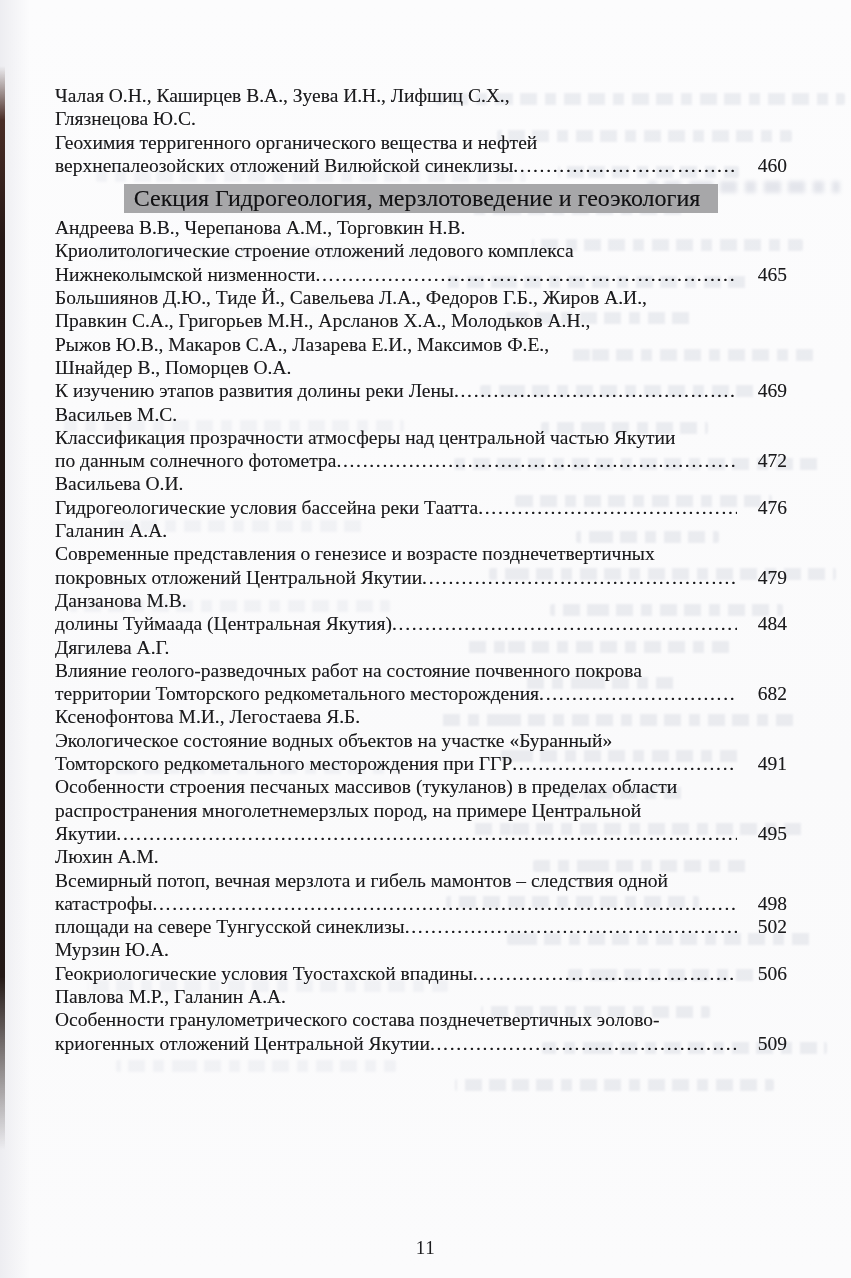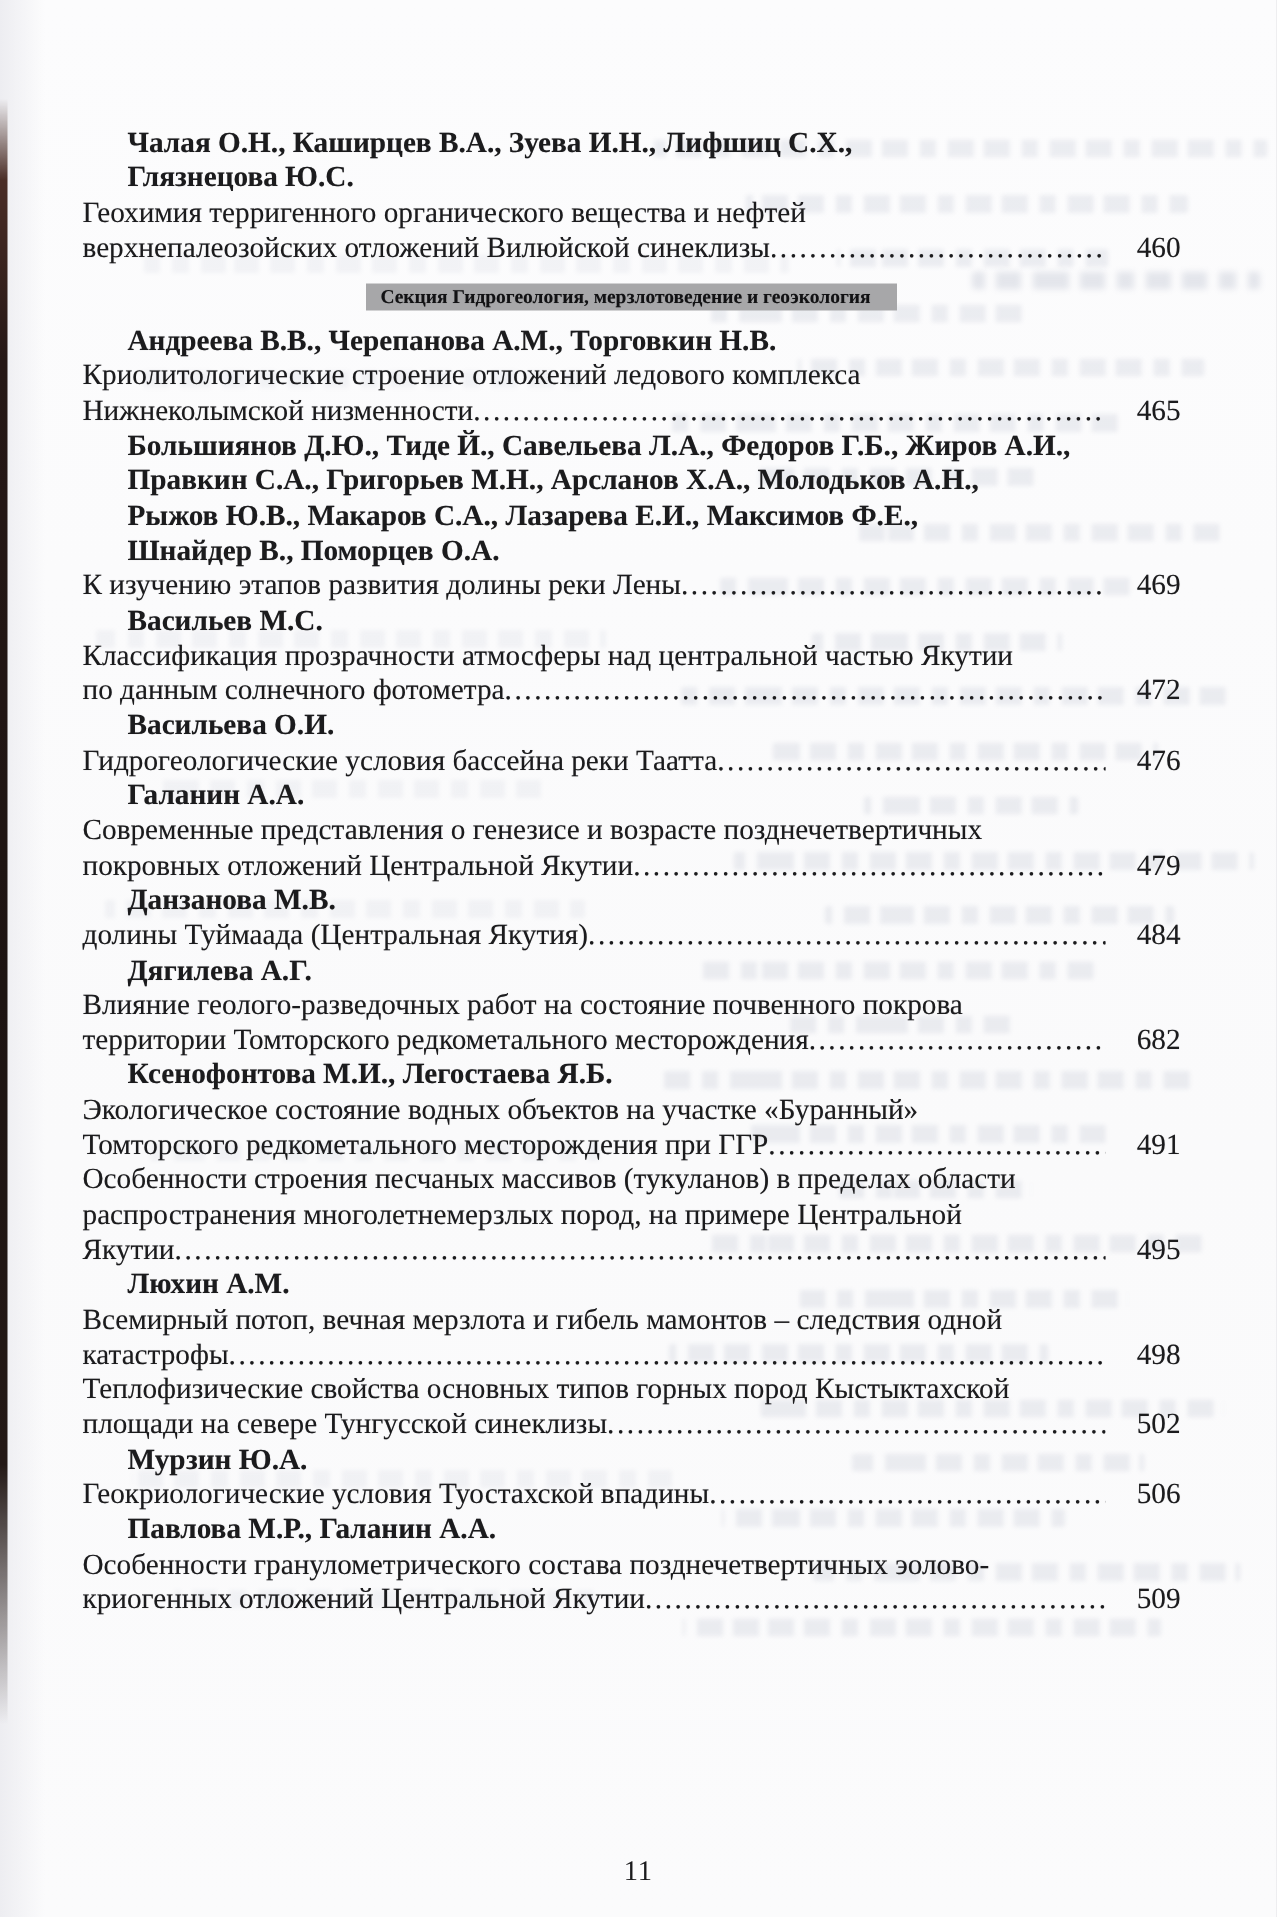--- a/index.html
+++ b/index.html
@@ -28,35 +28,35 @@
       currentColor 0 17px, transparent 17px 24px,
       currentColor 24px 41px, transparent 41px 49px,
       currentColor 49px 60px, transparent 60px 68px);
     filter:blur(1.3px);
   }
   .toc{
     position:absolute;left:55px;top:84px;width:732px;
     font-size:19.5px;line-height:23.3px;
     text-shadow:0 0 .5px rgba(25,25,28,.4);
   }
-  .authors-line{font-weight:700;white-space:nowrap;margin-left:30px;}
+  .authors-line{font-weight:400;white-space:nowrap;}
   .title-line{white-space:nowrap;}
   .title-last{display:flex;align-items:baseline;}
   .t-text{white-space:nowrap;}
   .leader{
     flex:1;min-width:10px;overflow:hidden;white-space:nowrap;
     letter-spacing:1.7px;
   }
   .leader::after{
     content:"..............................................................................................................................";
   }
   .pageref{min-width:50px;text-align:right;white-space:nowrap;}
   .section{
     margin:8px 0 5px;text-align:center;
-    font-size:13px;line-height:26px;font-weight:700;
+    font-size:24px;line-height:26px;font-weight:400;
   }
   .section .band{
     background:#a7a7a9;color:#121214;
     padding:1px 18px 2px 10px;
   }
   .pageno{
     position:absolute;left:0;right:0;top:1206px;
     text-align:center;font-size:19px;letter-spacing:.5px;margin-top:31px;
   }
 </style>
@@ -208,21 +208,20 @@
         <div class="entry">
           <div class="authors-line">Люхин А.М.</div>
           <div class="title-line">Всемирный потоп, вечная мерзлота и гибель мамонтов – следствия одной</div>
           <div class="title-last">
             <span class="t-text">катастрофы</span>
             <span class="leader"></span>
             <span class="pageref">498</span>
           </div>
         </div>
         <div class="entry">
-          <div class="title-line">Теплофизические свойства основных типов горных пород Кыстыктахской</div>
           <div class="title-last">
             <span class="t-text">площади на севере Тунгусской синеклизы</span>
             <span class="leader"></span>
             <span class="pageref">502</span>
           </div>
         </div>
         <div class="entry">
           <div class="authors-line">Мурзин Ю.А.</div>
           <div class="title-last">
             <span class="t-text">Геокриологические условия Туостахской впадины</span>

